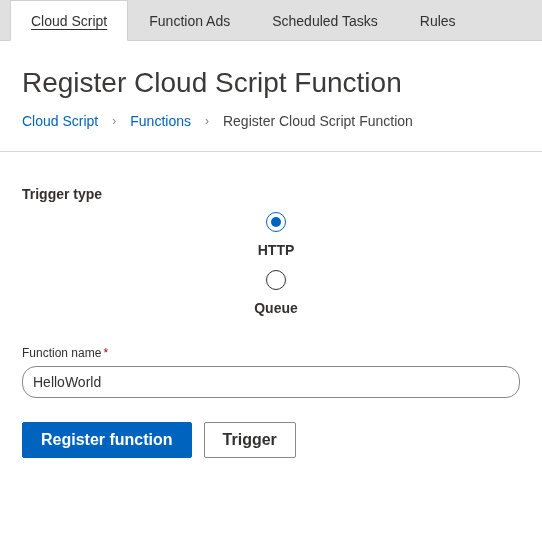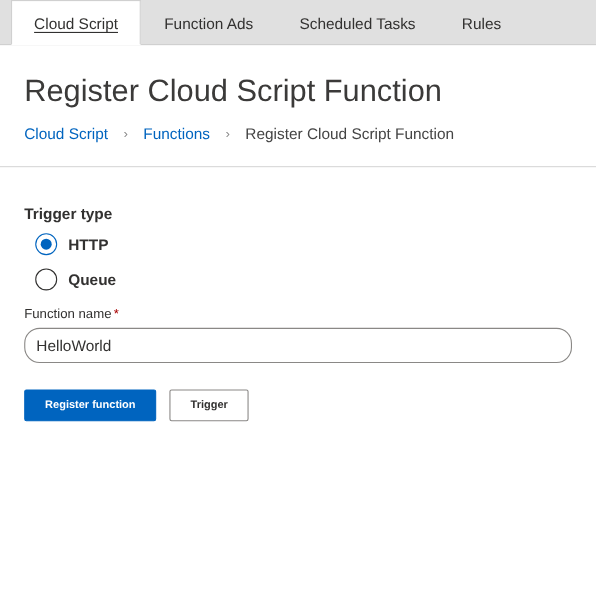--- a/index.html
+++ b/index.html
@@ -55,27 +55,28 @@
     border: none;
     border-top: 1px solid #d8d8d8;
     margin: 0 -22px 34px;
   }
   .section-label {
     font-weight: 600;
     font-size: 14px;
     margin-bottom: 10px;
     display: block;
   }
-  .radio-group { margin-bottom: 12px; }
+  .radio-group { margin-bottom: 28px; }
   .radio-item {
     display: flex;
     align-items: center;
     gap: 10px;
     margin: 8px 0 12px 10px;
     cursor: pointer;
+    flex-direction: column;
   }
   .radio-outer {
     width: 20px; height: 20px;
     border: 1px solid #323130;
     border-radius: 50%;
     display: flex; align-items: center; justify-content: center;
   }
   .radio-item.selected .radio-outer { border-color: #0064bf; }
   .radio-inner {
     width: 10px; height: 10px;
@@ -102,21 +103,21 @@
     border-radius: 14px;
     color: #323130;
   }
   .actions {
     display: flex;
     gap: 12px;
     margin-top: 24px;
   }
   .btn {
     padding: 8px 18px;
-    font-size: 10px;
+    font-size: 16px;
     font-weight: 600;
     border-radius: 2px;
     cursor: pointer;
     font-family: inherit;
     text-align: right;
   }
   .btn-primary {
     background: #0064bf;
     color: #fff;
     border: 1px solid #0064bf;

